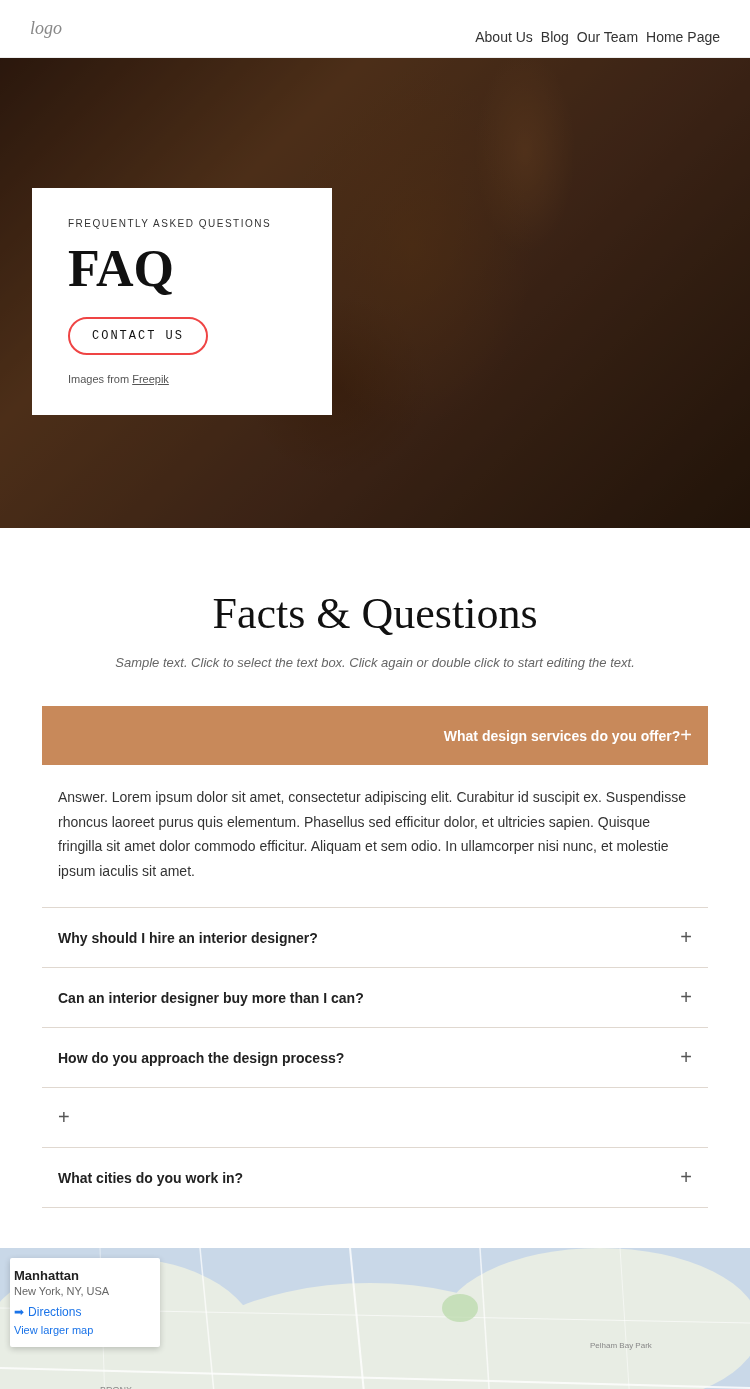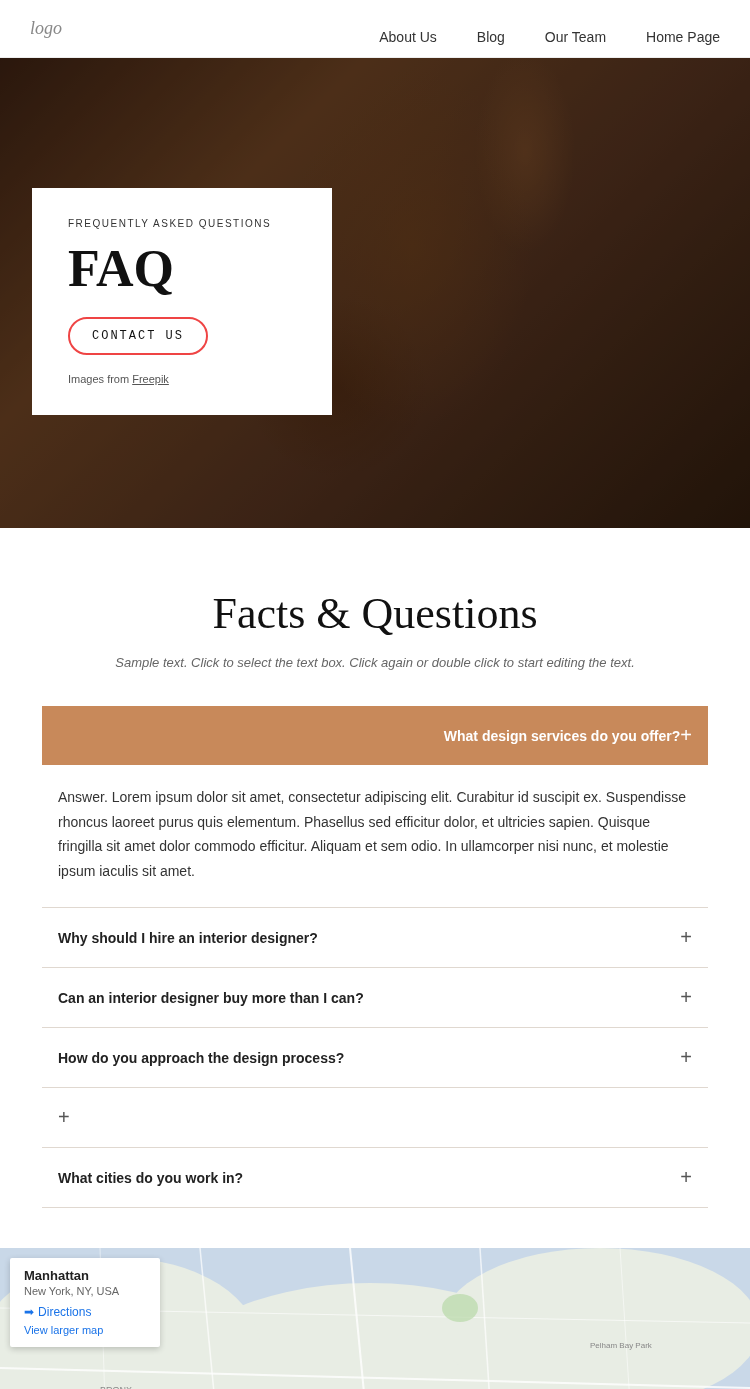--- a/index.html
+++ b/index.html
@@ -8,21 +8,21 @@
     
     nav {
       display: flex;
       align-items: center;
       justify-content: space-between;
       padding: 12px 30px;
       background: #fff;
       border-bottom: 1px solid #eee;
     }
     .nav-logo { font-size: 18px; color: #888; font-style: italic; }
-    .nav-links { display: flex; gap: 40px; margin-top: 17px; }
+    .nav-links { display: flex; gap: 8px; margin-top: 17px; }
     .nav-links a {
       text-decoration: none;
       color: #333;
       font-size: 14px;
       font-family: Arial, sans-serif;
     }
 
     
     .hero {
       position: relative;
@@ -187,21 +187,21 @@
       position: absolute;
       top: 0; left: 0;
       width: 100%;
       height: 100%;
     }
     .map-infobox {
       position: absolute;
       top: 10px;
       left: 10px;
       background: #fff;
-      padding: 10px 14px;
+      padding: 10px 4px;
       box-shadow: 0 2px 6px rgba(0,0,0,0.2);
       border-radius: 2px;
       font-family: Arial, sans-serif;
       font-size: 12px;
       min-width: 150px;
     }
     .map-infobox .place-name {
       font-weight: bold;
       font-size: 13px;
       color: #222;

